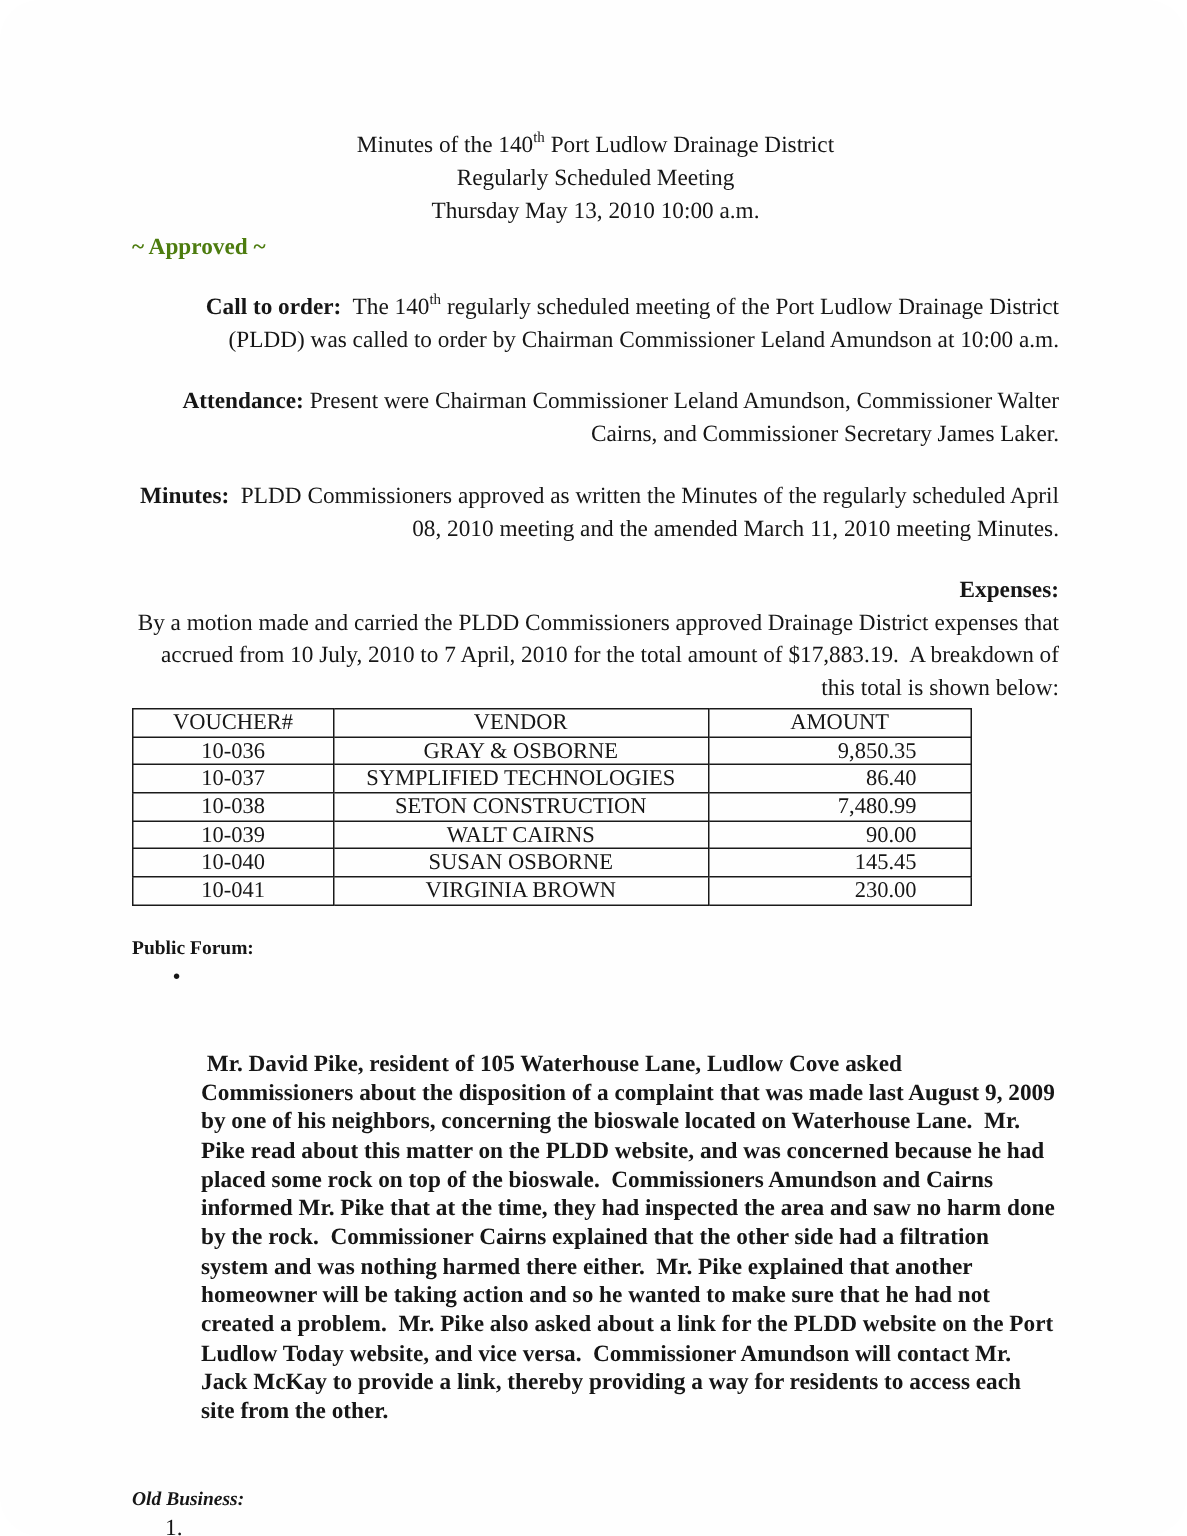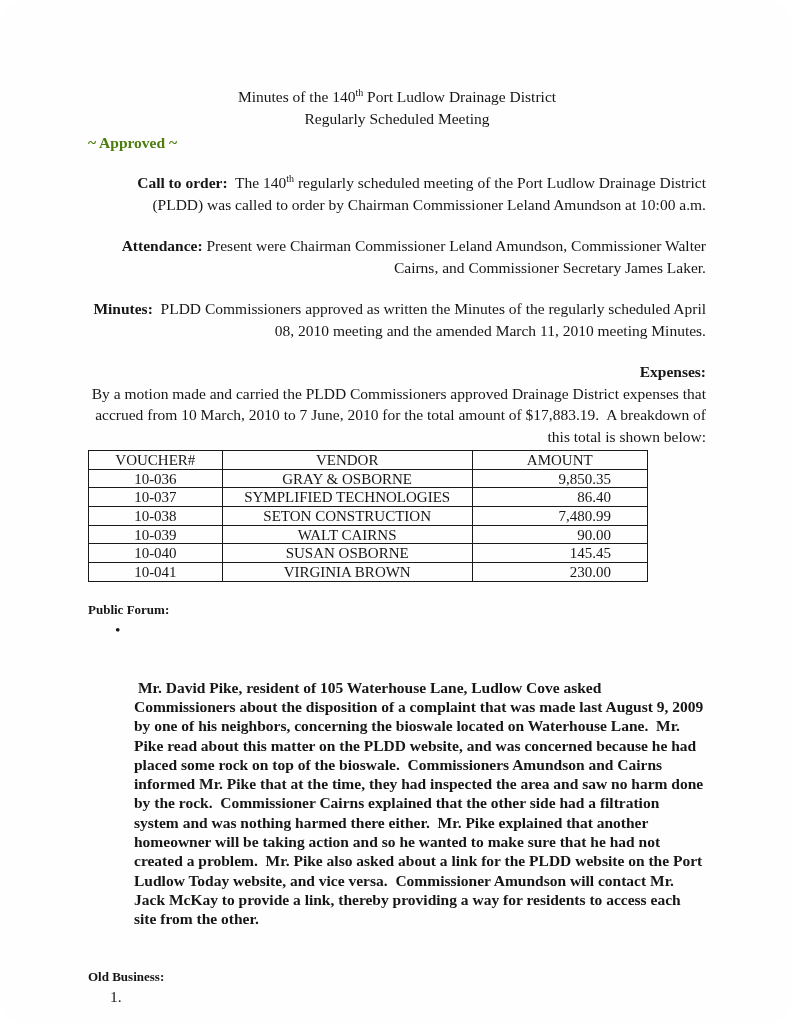--- a/index.html
+++ b/index.html
@@ -69,21 +69,21 @@
   .expense-table td.amount {
     text-align: right;
     padding-right: 36px;
   }
   .section-heading {
     margin-top: 18px;
     font-size: 13px;
     line-height: 20px;
     font-weight: bold;
   }
-  .section-heading.tight { margin-top: 0; }
+  .section-heading.tight { margin-top: 0; font-style: italic; }
   .list-item {
     position: relative;
     font-size: 15.5px;
     line-height: 19.3px;
     white-space: pre-wrap;
   }
   .list-item .item-text { padding-left: 46px; font-weight: bold; }
   .list-item .marker {
     position: absolute;
     left: 27px;
@@ -94,31 +94,32 @@
 </style>
 </head>
 <body>
 
 <div class="page">
   <div class="content">
 
     <div class="title-block">
       <div><span>Minutes of the 140</span><sup>th</sup><span> Port Ludlow Drainage District</span></div>
       <div>Regularly Scheduled Meeting</div>
+      <div>Thursday May 13, 2010 10:00 a.m.</div>
     </div>
 
     <div class="approved">~ Approved ~</div>
 
     <div class="para"><span class="bold">Call to order:</span><span>  The 140</span><sup>th</sup><span> regularly scheduled meeting of the Port Ludlow Drainage District (PLDD) was called to order by Chairman Commissioner Leland Amundson at 10:00 a.m.</span></div>
 
     <div class="para"><span class="bold">Attendance:</span><span> Present were Chairman Commissioner Leland Amundson, Commissioner Walter Cairns, and Commissioner Secretary James Laker.</span></div>
 
     <div class="para"><span class="bold">Minutes:</span><span>  PLDD Commissioners approved as written the Minutes of the regularly scheduled April 08, 2010 meeting and the amended March 11, 2010 meeting Minutes.</span></div>
 
-    <div class="para"><div class="bold">Expenses:</div><div>By a motion made and carried the PLDD Commissioners approved Drainage District expenses that accrued from 10 March, 2010 to 7 June, 2010 for the total amount of $17,883.19.  A breakdown of this total is shown below:</div></div>
+    <div class="para"><div class="bold">Expenses:</div><div>By a motion made and carried the PLDD Commissioners approved Drainage District expenses that accrued from 10 July, 2010 to 7 April, 2010 for the total amount of $17,883.19.  A breakdown of this total is shown below:</div></div>
 
     <table class="expense-table">
       <tbody>
         <tr>
           <td class="col-voucher">VOUCHER#</td>
           <td class="col-vendor">VENDOR</td>
           <td class="col-amount">AMOUNT</td>
         </tr>
         <tr>
           <td>10-036</td>

